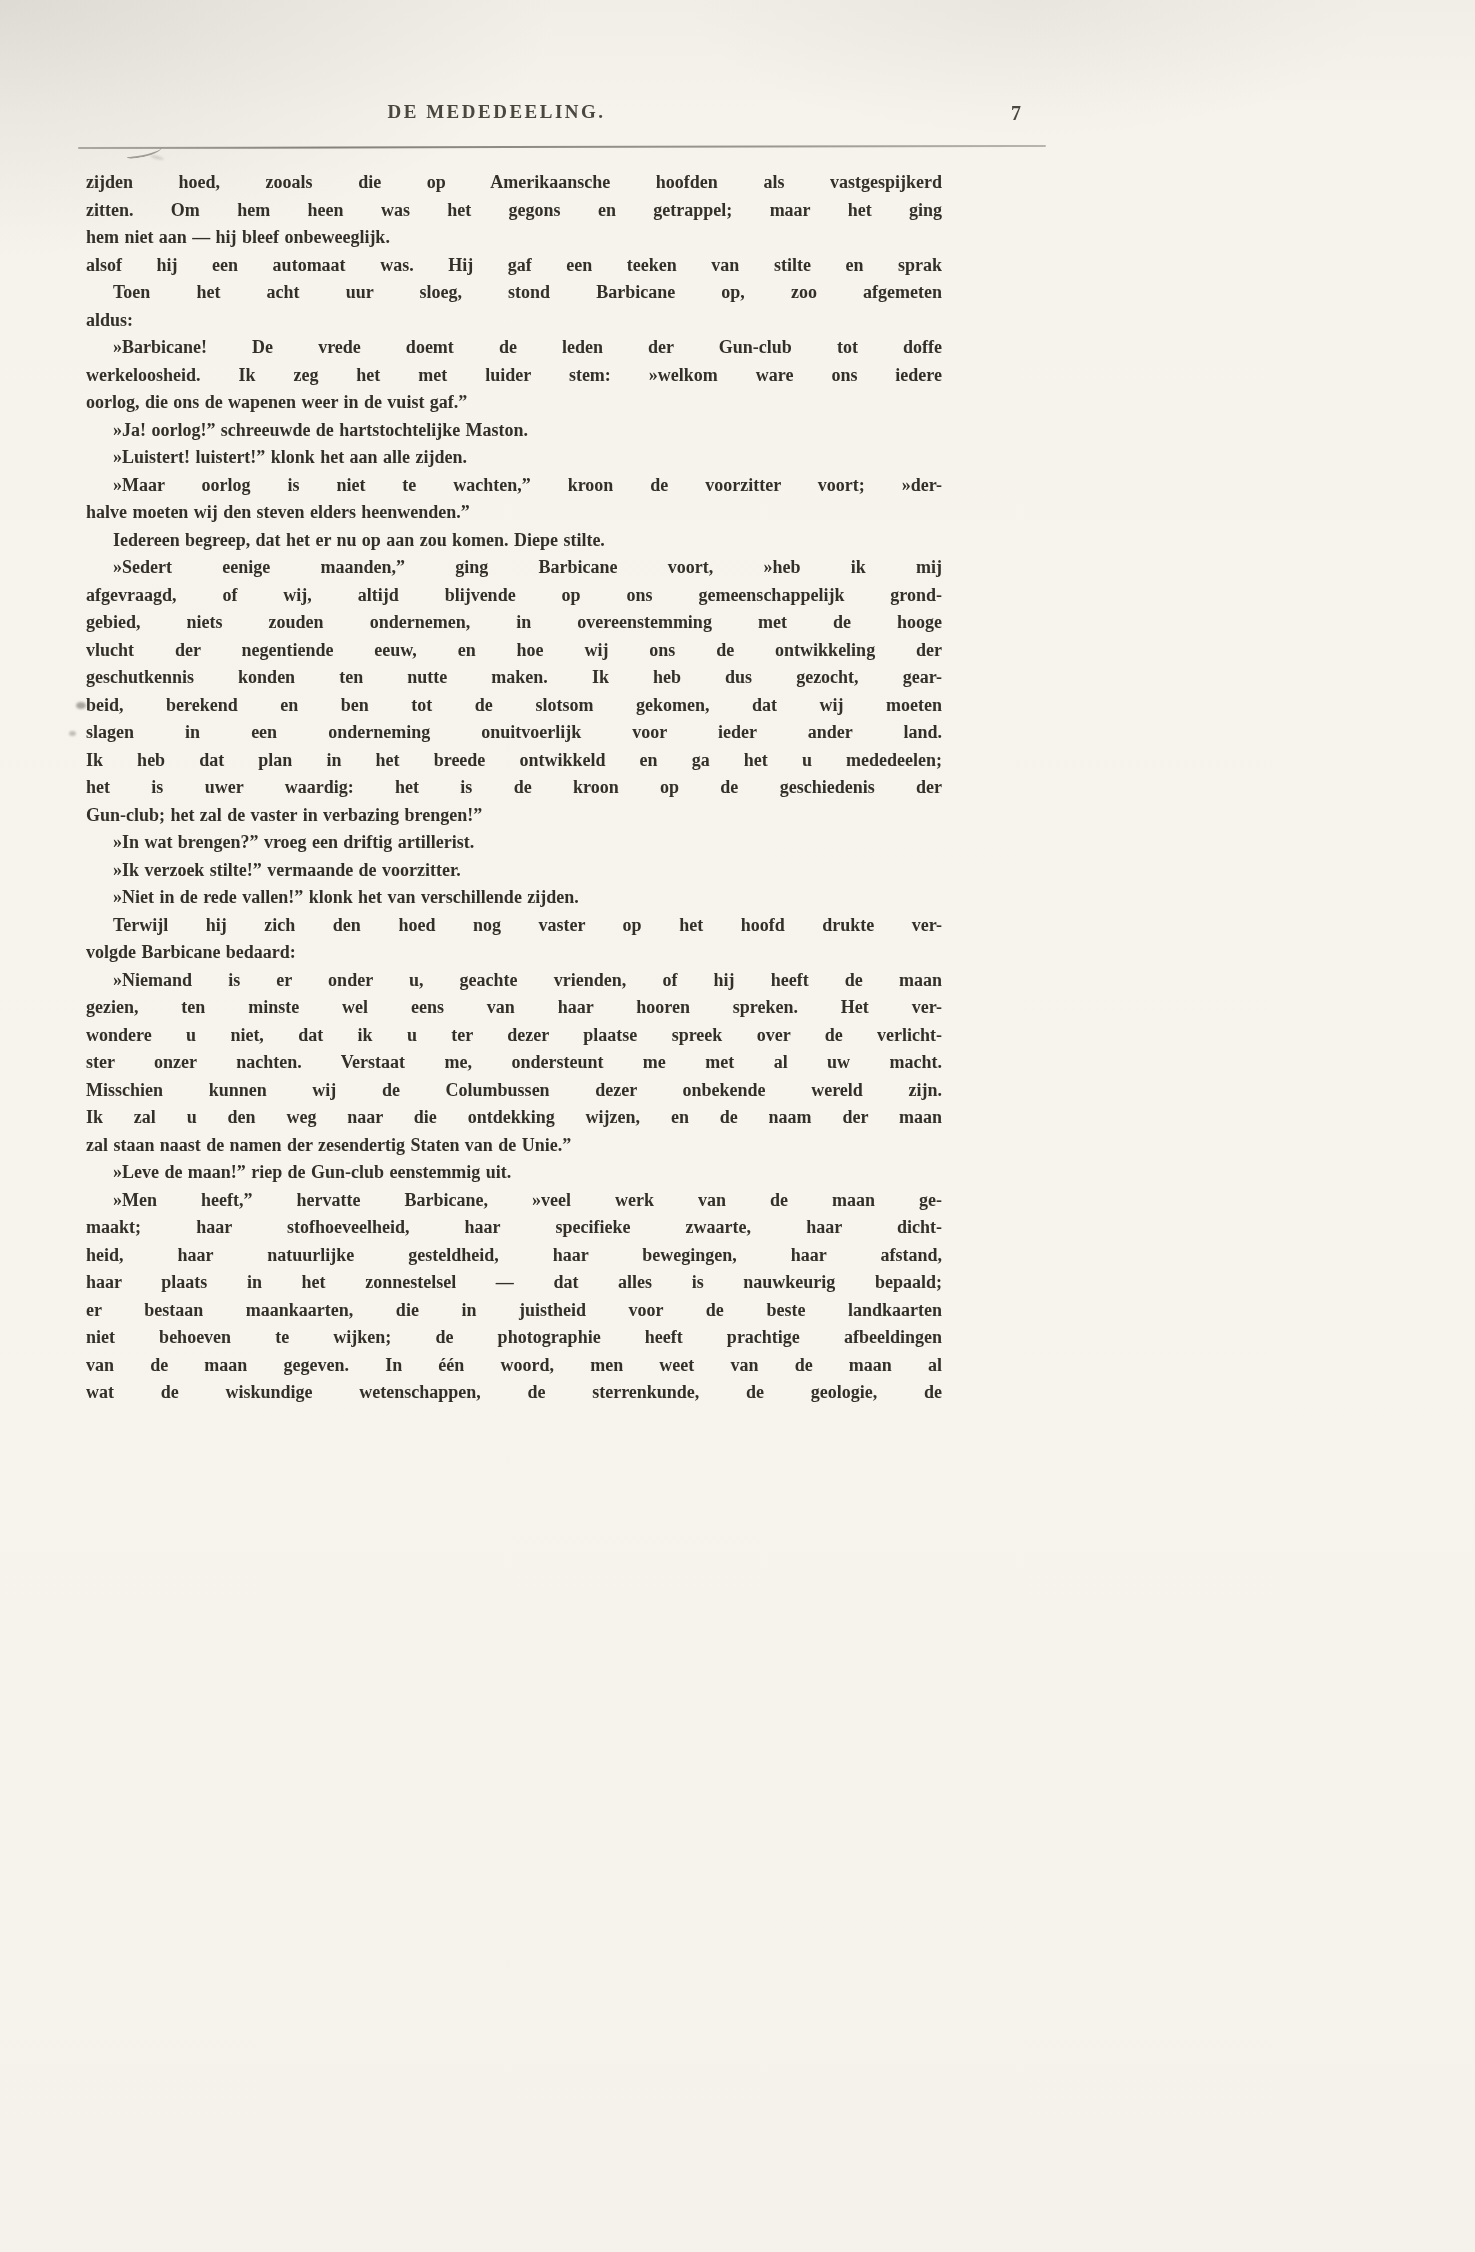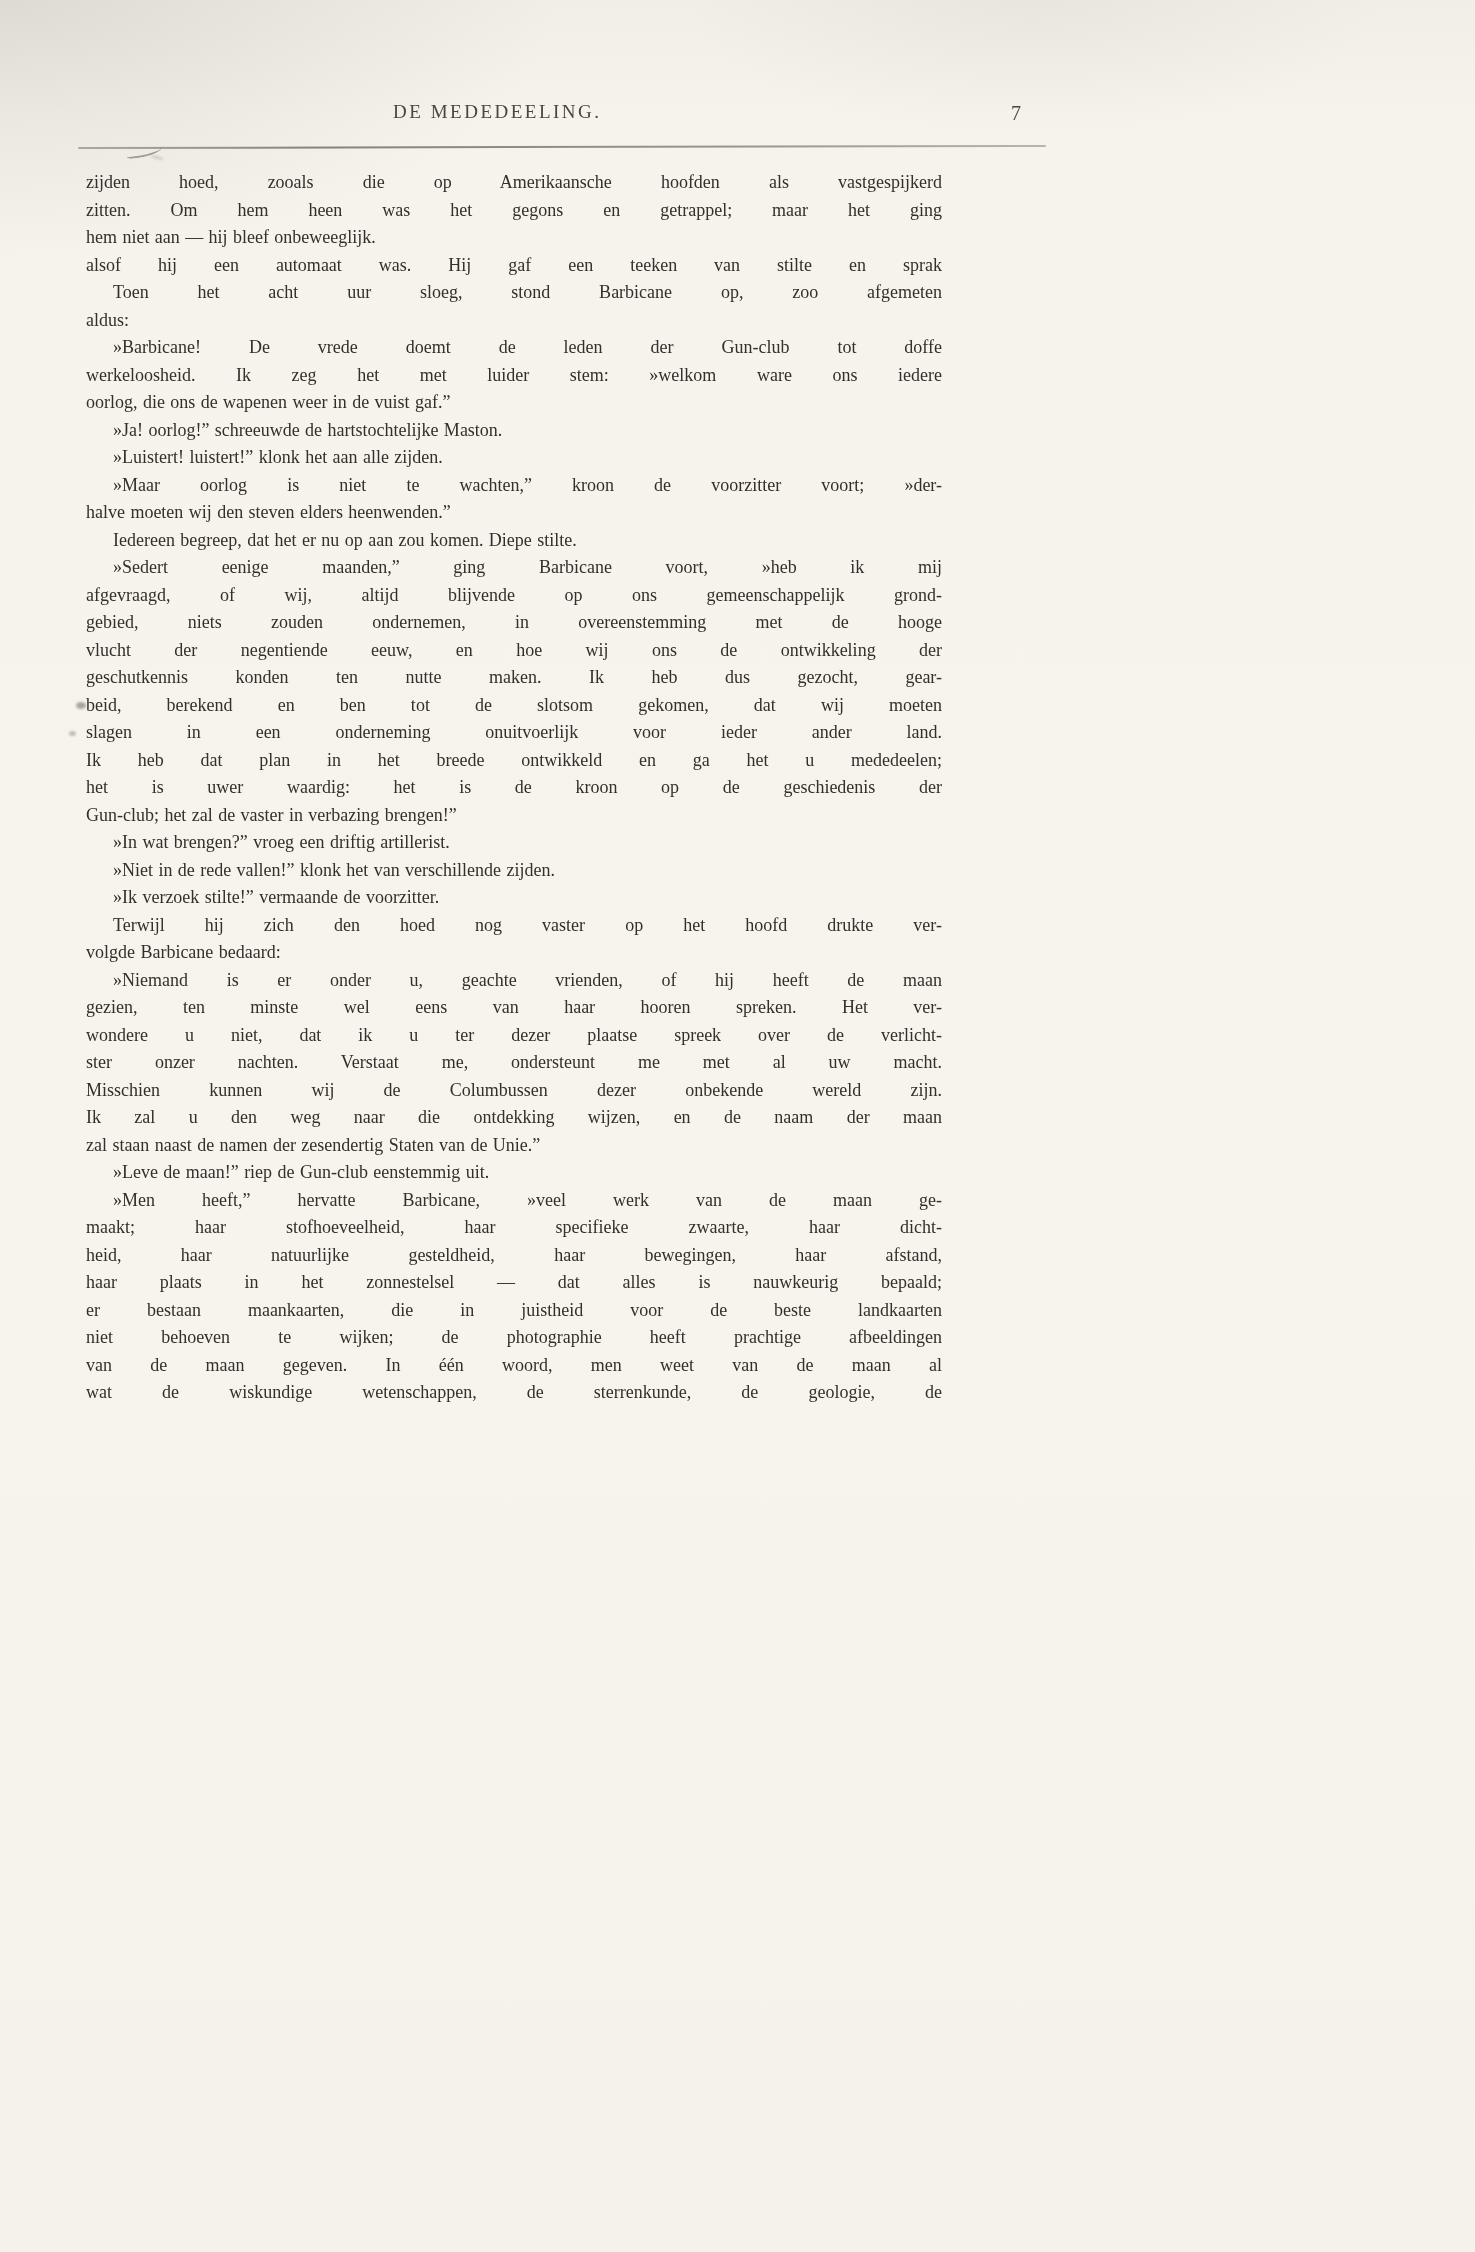--- a/index.html
+++ b/index.html
@@ -8,20 +8,21 @@
     position:relative;
     width:1475px; height:2252px;
     margin:0 auto;
     background:
       radial-gradient(ellipse 900px 420px at 0% 0%, rgba(120,117,108,0.16), rgba(120,117,108,0) 62%),
       radial-gradient(ellipse 500px 200px at 70% 0%, rgba(120,117,108,0.07), rgba(120,117,108,0) 70%),
       linear-gradient(180deg, #f1eee7 0%, #f6f3ed 5%, #f7f4ee 55%, #f5f2eb 100%);
     font-family:"Liberation Serif","DejaVu Serif",serif;
     color:#33302a;
     overflow:hidden;
+    font-weight:bold;
   }
   .page-header { position:absolute; top:101px; left:85px; width:858px; height:26px; }
   .running-title {
     position:absolute; left:50%; transform:translateX(-58%);
     font-size:19px; letter-spacing:2.5px; color:#4a473f; white-space:nowrap;
   }
   .page-number { position:absolute; right:-78px; top:1px; font-size:20px; color:#4a473f; }
   .header-rule {
     position:absolute; top:146px; left:78px; width:968px; height:2px;
     background:linear-gradient(90deg, rgba(90,88,80,0.45), rgba(90,88,80,0.72) 25%, rgba(90,88,80,0.6) 70%, rgba(90,88,80,0.4));
@@ -97,24 +98,24 @@
         <div class="line">beid, berekend en ben tot de slotsom gekomen, dat wij moeten</div>
         <div class="line">slagen in een onderneming onuitvoerlijk voor ieder ander land.</div>
         <div class="line">Ik heb dat plan in het breede ontwikkeld en ga het u mededeelen;</div>
         <div class="line">het is uwer waardig: het is de kroon op de geschiedenis der</div>
         <div class="line last">Gun-club; het zal de vaster in verbazing brengen!”</div>
       </div>
       <div>
         <div class="line indent last">»In wat brengen?” vroeg een driftig artillerist.</div>
       </div>
       <div>
-        <div class="line indent last">»Niet in de rede vallen!” klonk het van verschillende zijden.</div>
+        <div class="line indent last">»Ik verzoek stilte!” vermaande de voorzitter.</div>
       </div>
       <div>
-        <div class="line indent last">»Ik verzoek stilte!” vermaande de voorzitter.</div>
+        <div class="line indent last">»Niet in de rede vallen!” klonk het van verschillende zijden.</div>
       </div>
       <div>
         <div class="line indent">Terwijl hij zich den hoed nog vaster op het hoofd drukte ver-</div>
         <div class="line last">volgde Barbicane bedaard:</div>
       </div>
       <div>
         <div class="line indent">»Niemand is er onder u, geachte vrienden, of hij heeft de maan</div>
         <div class="line">gezien, ten minste wel eens van haar hooren spreken. Het ver-</div>
         <div class="line">wondere u niet, dat ik u ter dezer plaatse spreek over de verlicht-</div>
         <div class="line">ster onzer nachten. Verstaat me, ondersteunt me met al uw macht.</div>

